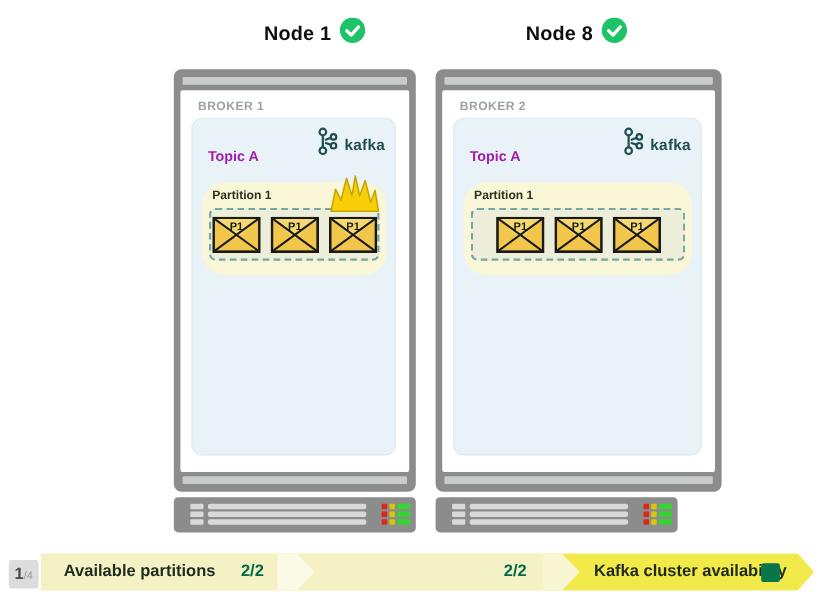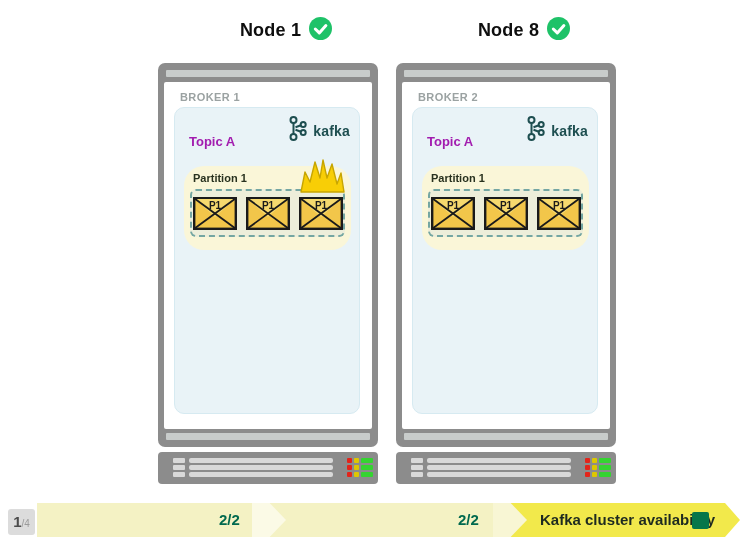--- a/index.html
+++ b/index.html
@@ -144,21 +144,21 @@
               <line x1="1.5" y1="1.5" x2="42.5" y2="31.5" stroke="#1a1a1a" stroke-width="1.8"></line>
               <line x1="42.5" y1="1.5" x2="1.5" y2="31.5" stroke="#1a1a1a" stroke-width="1.8"></line>
               <text x="22" y="12" text-anchor="middle" font-size="10" font-weight="bold" fill="#1a1a1a">P1</text>
             </svg>
           </div>
         </div>
       </div>
     </div>
   </div>
 
-  <div class="frame" style="left:396px;">
+  <div class="frame" style="left:396px;padding-left:40px;">
     <div class="stripe top"></div>
     <div class="stripe bot"></div>
     <div class="frame-content">
       <div class="broker-label">BROKER 2</div>
       <div class="topic-panel">
         <div class="kafka-logo-row">
           <span>
             <svg width="20" height="27" viewBox="0 0 20 27">
               <g fill="none" stroke="#1d4e50" stroke-width="2">
                 <line x1="5.5" y1="8" x2="5.5" y2="19"></line>
@@ -243,19 +243,20 @@
     <div class="seg-pale"></div>
     <div class="sep sep1"></div>
     <div class="seg-bright"></div>
     <div class="sep sep2"></div>
 
     <div class="step-box">
       <span class="cur">1</span>
       <span class="tot">/4</span>
     </div>
 
+    <span class="sb-label" style="left:58px;">Available partitions</span>
     <span class="sb-value" style="left:219px;">2/2</span>
     <span class="sb-value" style="left:458px;">2/2</span>
     <span class="sb-label" style="left:540px;">Kafka cluster availability</span>
     <div class="indicator"></div>
   </div>
 
 </div>
 
 </body></html>

